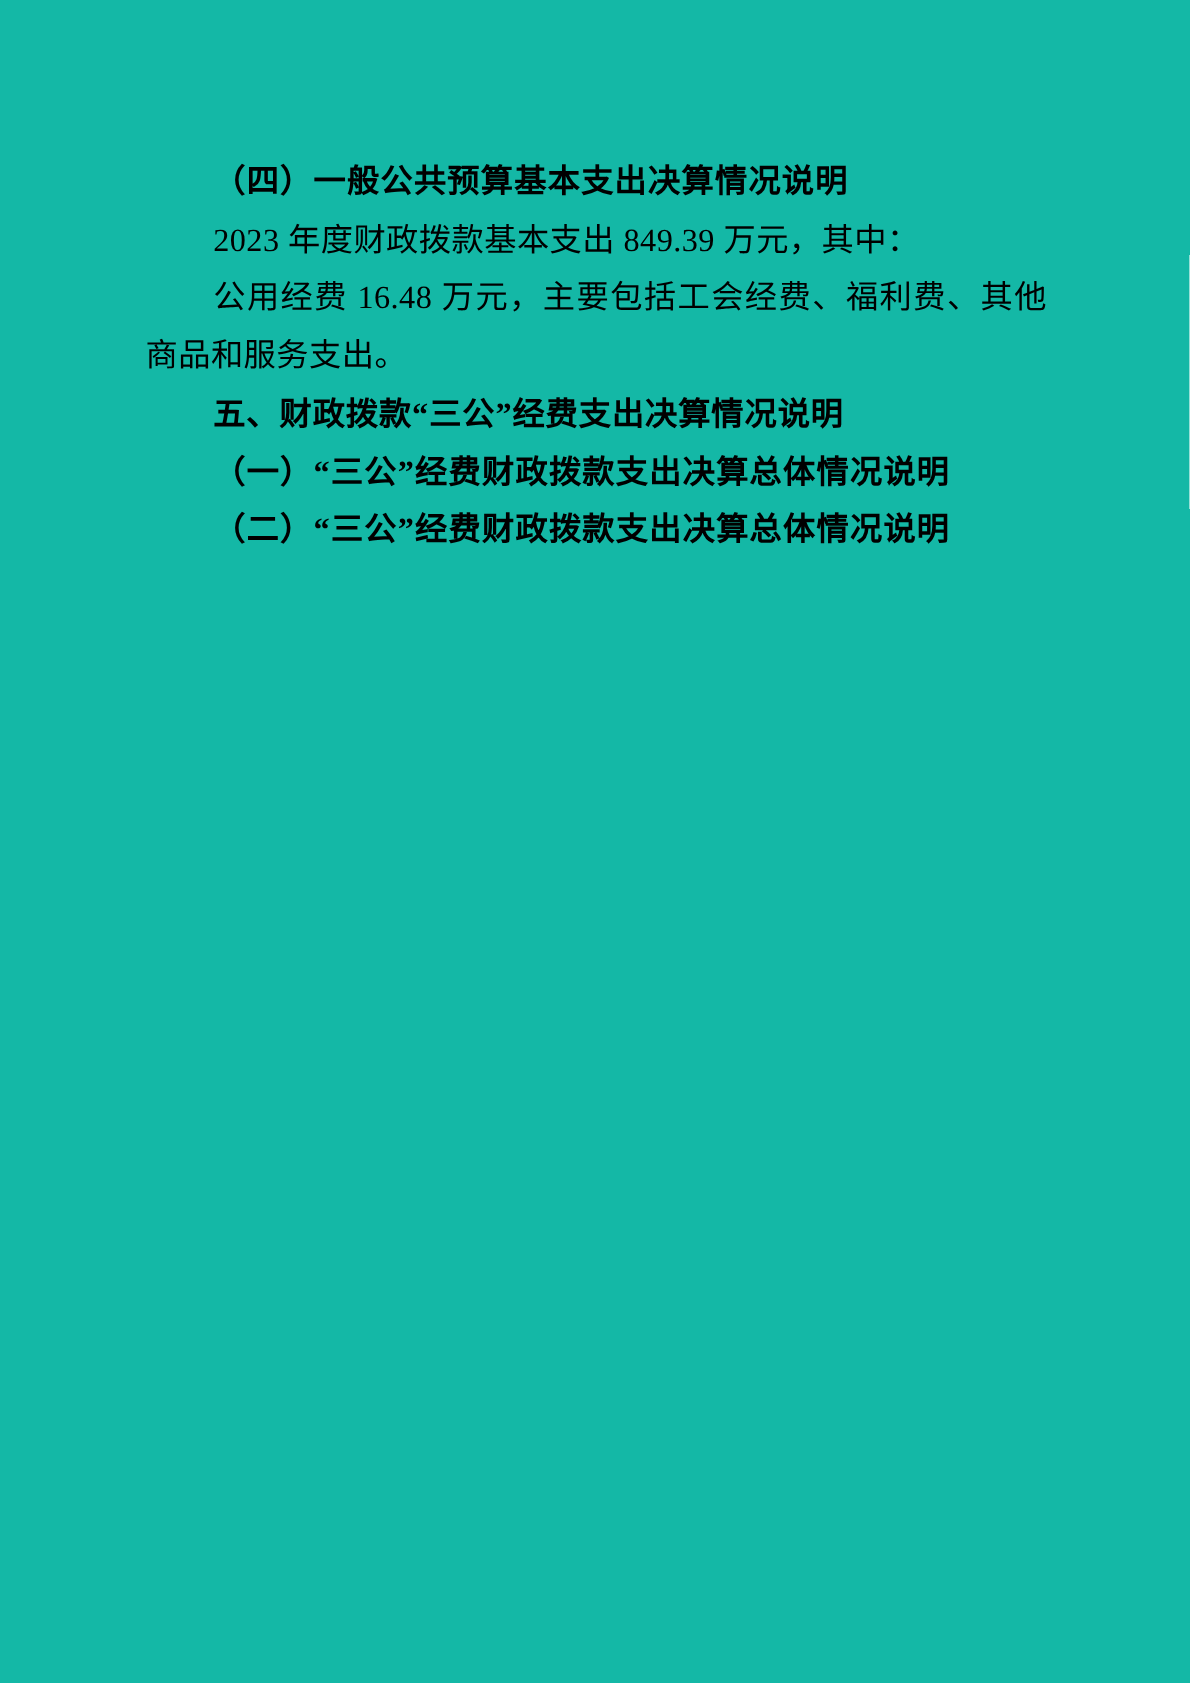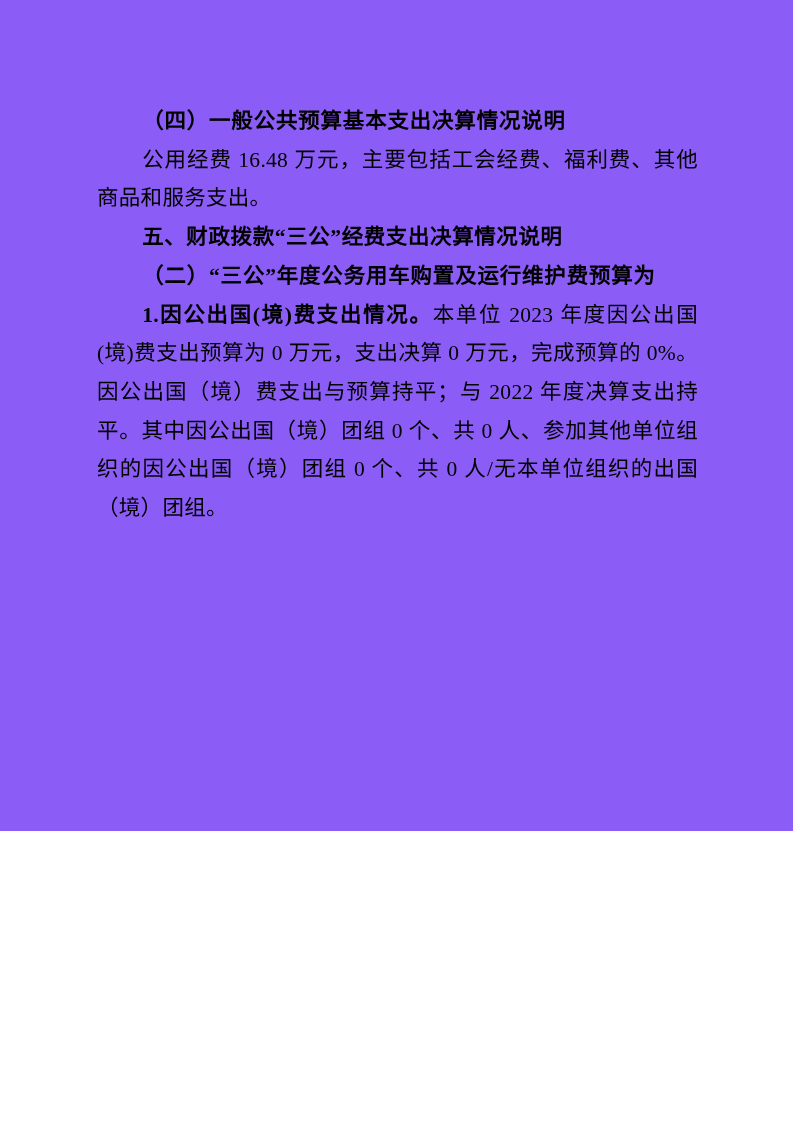--- a/index.html
+++ b/index.html
@@ -3,22 +3,22 @@
 <meta charset="utf-8">
 <style>
   html, body {
     margin: 0;
     padding: 0;
     background: #ffffff;
   }
   .page {
     position: relative;
     width: 793px;
-    height: 831px;
-    background: #8b5cf6;
+    height: 1122px;
+    background: #14b8a6;
     overflow: hidden;
     box-sizing: border-box;
     color: #000000;
   }
   .content {
     position: absolute;
     top: 102px;
     left: 97px;
     width: 601px;
     font-family: "Liberation Serif", "DejaVu Serif", serif;
@@ -50,29 +50,28 @@
   }
 </style>
 </head>
 <body>
 
 <div class="page">
   <div class="content">
 
     <p class="h-kai">（四）一般公共预算基本支出决算情况说明</p>
 
+    <p>2023 年度财政拨款基本支出 849.39 万元，其中：</p>
 
 
     <p>公用经费 16.48 万元，主要包括工会经费、福利费、其他商品和服务支出。</p>
 
     <p class="h-hei">五、财政拨款“三公”经费支出决算情况说明</p>
 
+    <p class="h-kai">（一）“三公”经费财政拨款支出决算总体情况说明</p>
 
 
-    <p class="h-kai">（二）“三公”年度公务用车购置及运行维护费预算为</p>
+    <p class="h-kai">（二）“三公”经费财政拨款支出决算总体情况说明</p>
 
-    <p>
-      <span class="lead-bold">1.因公出国(境)费支出情况。</span><span>本单位 2023 年度因公出国(境)费支出预算为 0 万元，支出决算 0 万元，完成预算的 0%。因公出国（境）费支出与预算持平；与 2022 年度决算支出持平。其中因公出国（境）团组 0 个、共 0 人、参加其他单位组织的因公出国（境）团组 0 个、共 0 人/无本单位组织的出国（境）团组。</span>
-    </p>
 
 
   </div>
 </div>
 
 </body></html>

